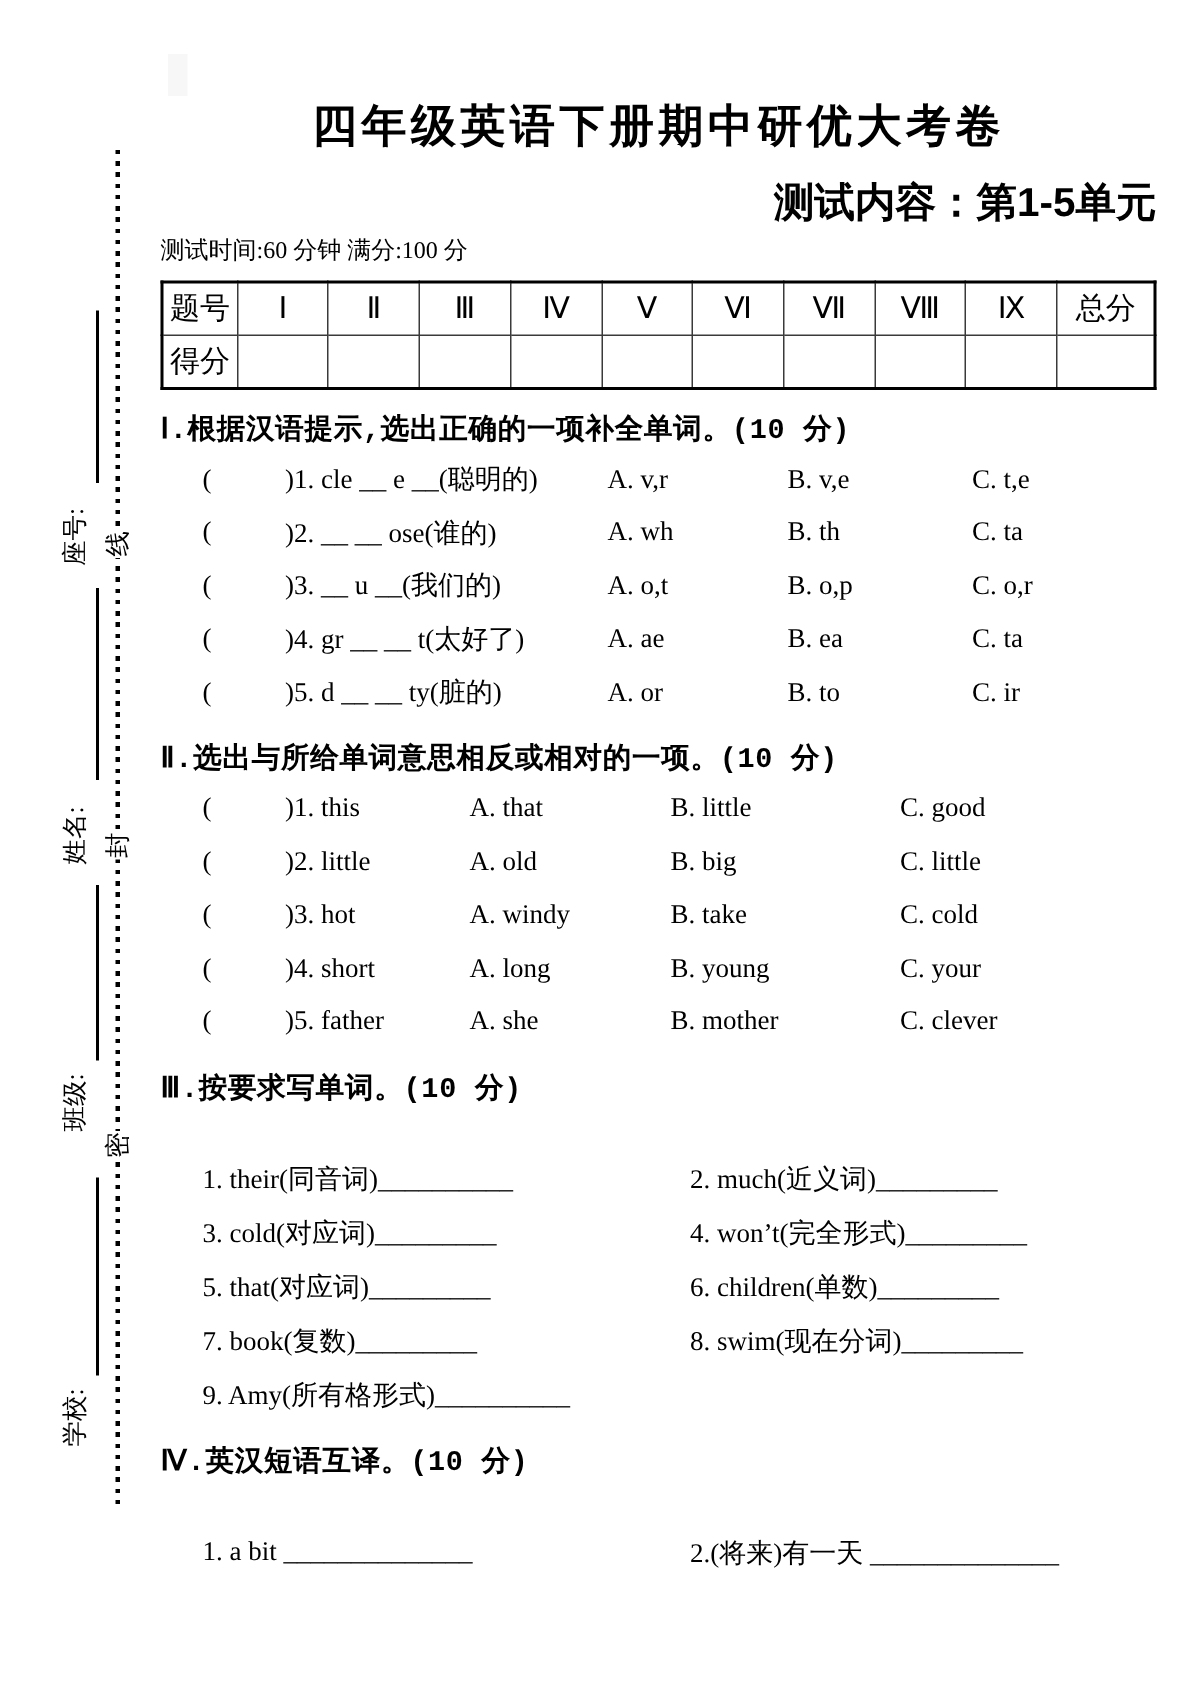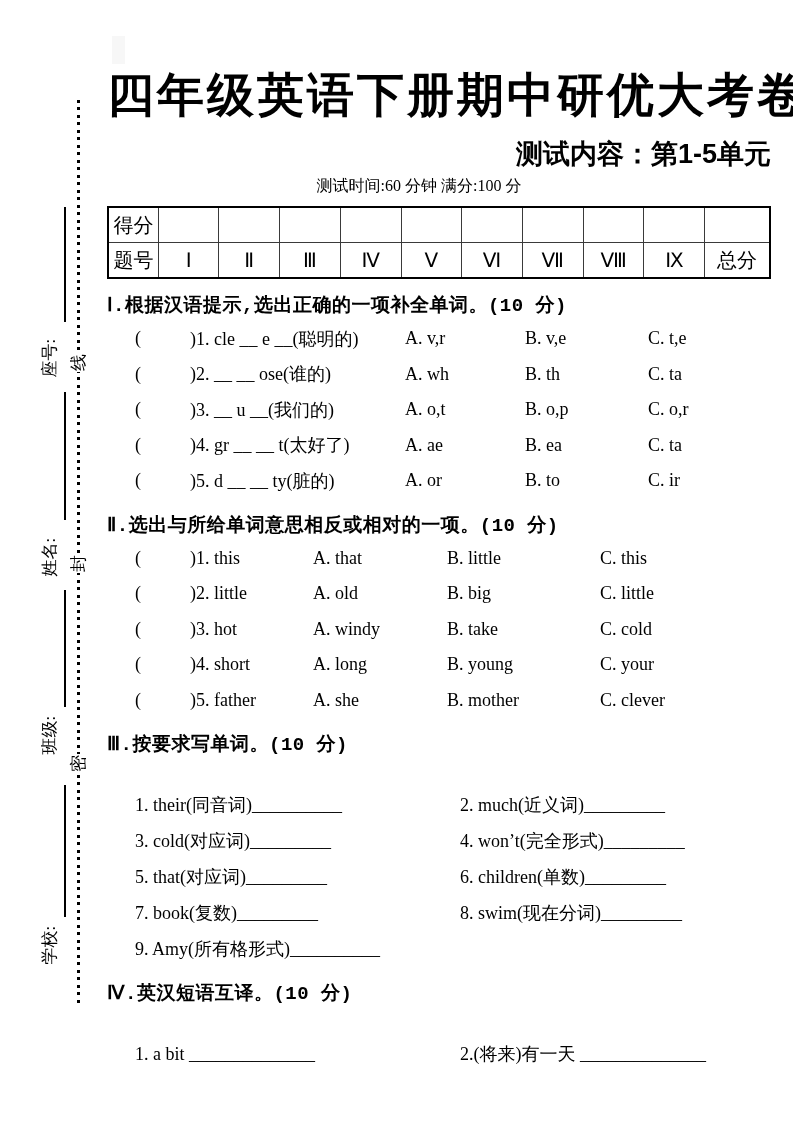--- a/index.html
+++ b/index.html
@@ -19,27 +19,27 @@
   }
   .seal-char{
     position:absolute;left:69px;width:19px;height:19px;line-height:19px;
     text-align:center;font-size:17px;background:#fff;transform:rotate(-90deg);z-index:2;
   }
   .scan-artifact{position:absolute;left:112px;top:36px;width:13px;height:28px;background:#f7f7f7;}
   
   .content{position:absolute;left:107px;top:0;width:664px;}
   .title{
     margin-top:68px;text-align:center;font-family:"Liberation Sans",sans-serif;
-    font-weight:bold;font-size:47px;letter-spacing:3px;line-height:1.15;white-space:nowrap;
+    font-weight:bold;font-size:30px;letter-spacing:3px;line-height:1.15;white-space:nowrap;
   }
   .subtitle{
     margin-top:14px;text-align:right;font-family:"Liberation Sans",sans-serif;
     font-weight:bold;font-size:27px;
   }
-  .meta{margin-top:4px;padding-right:40px;text-align:center;font-size:16px;}
+  .meta{margin-top:4px;padding-right:40px;text-align:left;font-size:16px;}
   
   table.score{width:100%;border-collapse:collapse;margin-top:9px;border:2px solid #000;}
   table.score td{
     border:1px solid #3a3a3a;height:34px;text-align:center;font-size:20px;padding:0;
   }
   td.lbl{width:49px;}
   td.num{width:60px;}
   td.total{width:64px;}
   
   .sec-head{
@@ -85,45 +85,45 @@
 
 <div class="content">
 
   <div class="title">四年级英语下册期中研优大考卷</div>
   <div class="subtitle">测试内容：第1-5单元</div>
   <div class="meta">测试时间:60 分钟 满分:100 分</div>
 
   <table class="score">
     <tbody>
         <tr>
-      <td class="lbl">得分</td>
-      <td class="num"></td>
-      <td class="num"></td>
-      <td class="num"></td>
-      <td class="num"></td>
-      <td class="num"></td>
-      <td class="num"></td>
-      <td class="num"></td>
-      <td class="num"></td>
-      <td class="num"></td>
-      <td class="total"></td>
-    </tr>
-    <tr>
       <td class="lbl">题号</td>
       <td class="num">Ⅰ</td>
       <td class="num">Ⅱ</td>
       <td class="num">Ⅲ</td>
       <td class="num">Ⅳ</td>
       <td class="num">Ⅴ</td>
       <td class="num">Ⅵ</td>
       <td class="num">Ⅶ</td>
       <td class="num">Ⅷ</td>
       <td class="num">Ⅸ</td>
       <td class="total">总分</td>
     </tr>
+    <tr>
+      <td class="lbl">得分</td>
+      <td class="num"></td>
+      <td class="num"></td>
+      <td class="num"></td>
+      <td class="num"></td>
+      <td class="num"></td>
+      <td class="num"></td>
+      <td class="num"></td>
+      <td class="num"></td>
+      <td class="num"></td>
+      <td class="total"></td>
+    </tr>
   </tbody>
     </table>
 
   <div class="sec-head">Ⅰ.根据汉语提示,选出正确的一项补全单词。(10 分)</div>
   <div class="s1">
     <div class="q-row">
       <span class="paren">(</span>
       <span class="stem">)1. cle __ e __(聪明的)</span>
       <span class="oa">A. v,r</span>
       <span class="ob">B. v,e</span>
@@ -159,21 +159,21 @@
     </div>
   </div>
 
   <div class="sec-head">Ⅱ.选出与所给单词意思相反或相对的一项。(10 分)</div>
   <div class="s2">
     <div class="q-row">
       <span class="paren">(</span>
       <span class="stem">)1. this</span>
       <span class="oa">A. that</span>
       <span class="ob">B. little</span>
-      <span class="oc">C. this</span>
+      <span class="oc">C. good</span>
     </div>
     <div class="q-row">
       <span class="paren">(</span>
       <span class="stem">)2. little</span>
       <span class="oa">A. old</span>
       <span class="ob">B. big</span>
       <span class="oc">C. little</span>
     </div>
     <div class="q-row">
       <span class="paren">(</span>

